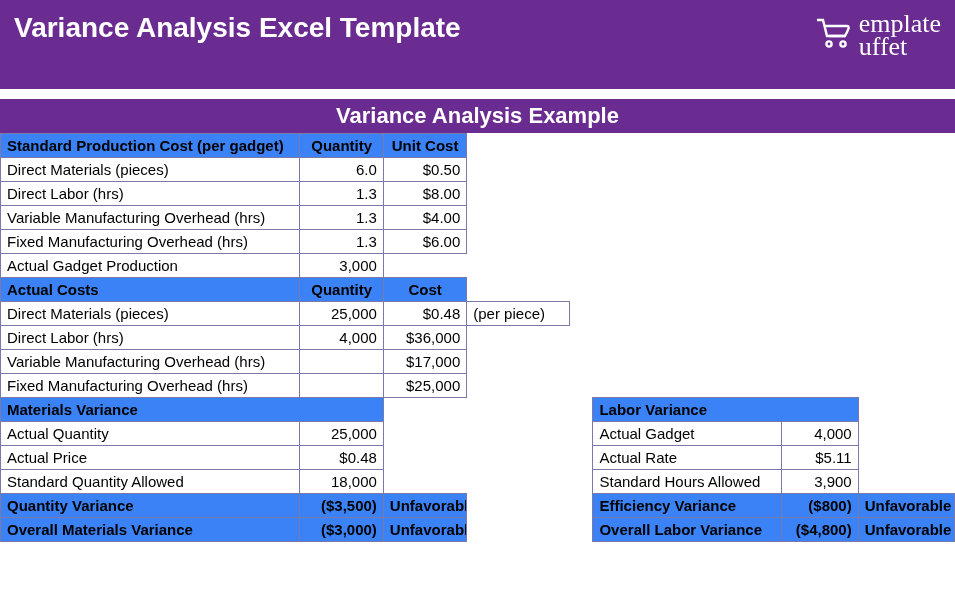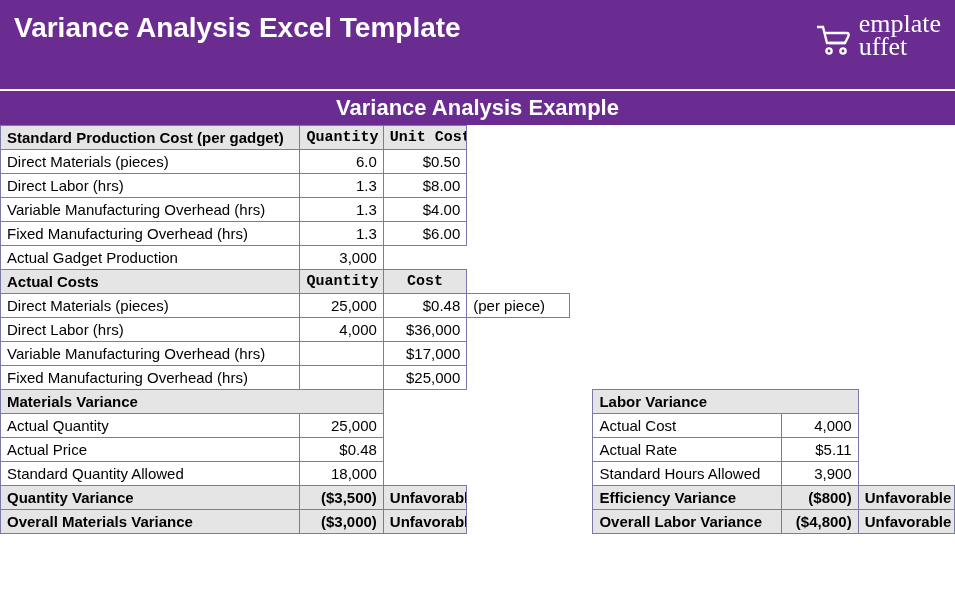--- a/index.html
+++ b/index.html
@@ -19,39 +19,39 @@
     display: flex;
     justify-content: space-between;
     align-items: flex-start;
   }
   .banner h1 {
     font-size: 28px;
     font-weight: bold;
   }
   .logo {
     display: flex;
-    align-items: flex-end;
+    align-items: flex-start;
     gap: 6px;
   }
   .logo-text {
     font-family: Georgia, serif;
     font-size: 26px;
     color: #fff;
     line-height: 0.9;
     text-align: left;
   }
   .cart-icon svg { display: block; }
   .title-row {
     background: #6a2c91;
     color: #fff;
     font-size: 22px;
     font-weight: bold;
     text-align: center;
     padding: 4px 0;
-    margin-top: 2px;
+    margin-top: 10px;
   }
   table.sheet {
     border-collapse: collapse;
     width: 100%;
     table-layout: fixed;
   }
   table.sheet td {
     border: 1px solid #7a7aa8;
     padding: 2px 6px;
     height: 24px;
@@ -60,22 +60,22 @@
     overflow: hidden;
   }
   .c-label { width: 280px; }
   .c-qty   { width: 78px; text-align: right; }
   .c-uc    { width: 78px; text-align: right; }
   .c-note  { width: 96px; }
   .c-gap   { width: 22px; border: none !important; }
   .c-lab   { width: 176px; }
   .c-lval  { width: 72px; text-align: right; }
   .c-lnote { width: 90px; }
-  .hdr { background: #e5e5e5; font-weight: bold; }
-  .hdr-center { text-align: center !important; font-family: Liberation Mono, monospace; }
+  .hdr { background: #3b82f6; font-weight: bold; }
+  .hdr-center { text-align: center !important; }
   .num { text-align: right; }
   .noborder { border: none !important; }
   td.sep-top { border-top: 2px solid #555; }
 </style>
 </head>
 <body>
 
 <div class="banner">
   <h1>Variance Analysis Excel Template</h1>
   <div class="logo">
@@ -228,21 +228,21 @@
         <td class="noborder"></td>
     <td class="hdr" colspan="2">Labor Variance</td>
     <td class="noborder"></td>
   </tr>
   <tr>
     <td>Actual Quantity</td>
     <td class="num">25,000</td>
     <td class="noborder"></td>
         <td class="noborder"></td>
         <td class="noborder"></td>
-    <td>Actual Cost</td>
+    <td>Actual Gadget</td>
     <td class="num">4,000</td>
     <td class="noborder"></td>
   </tr>
   <tr>
     <td>Actual Price</td>
     <td class="num">$0.48</td>
     <td class="noborder"></td>
         <td class="noborder"></td>
         <td class="noborder"></td>
     <td>Actual Rate</td>

